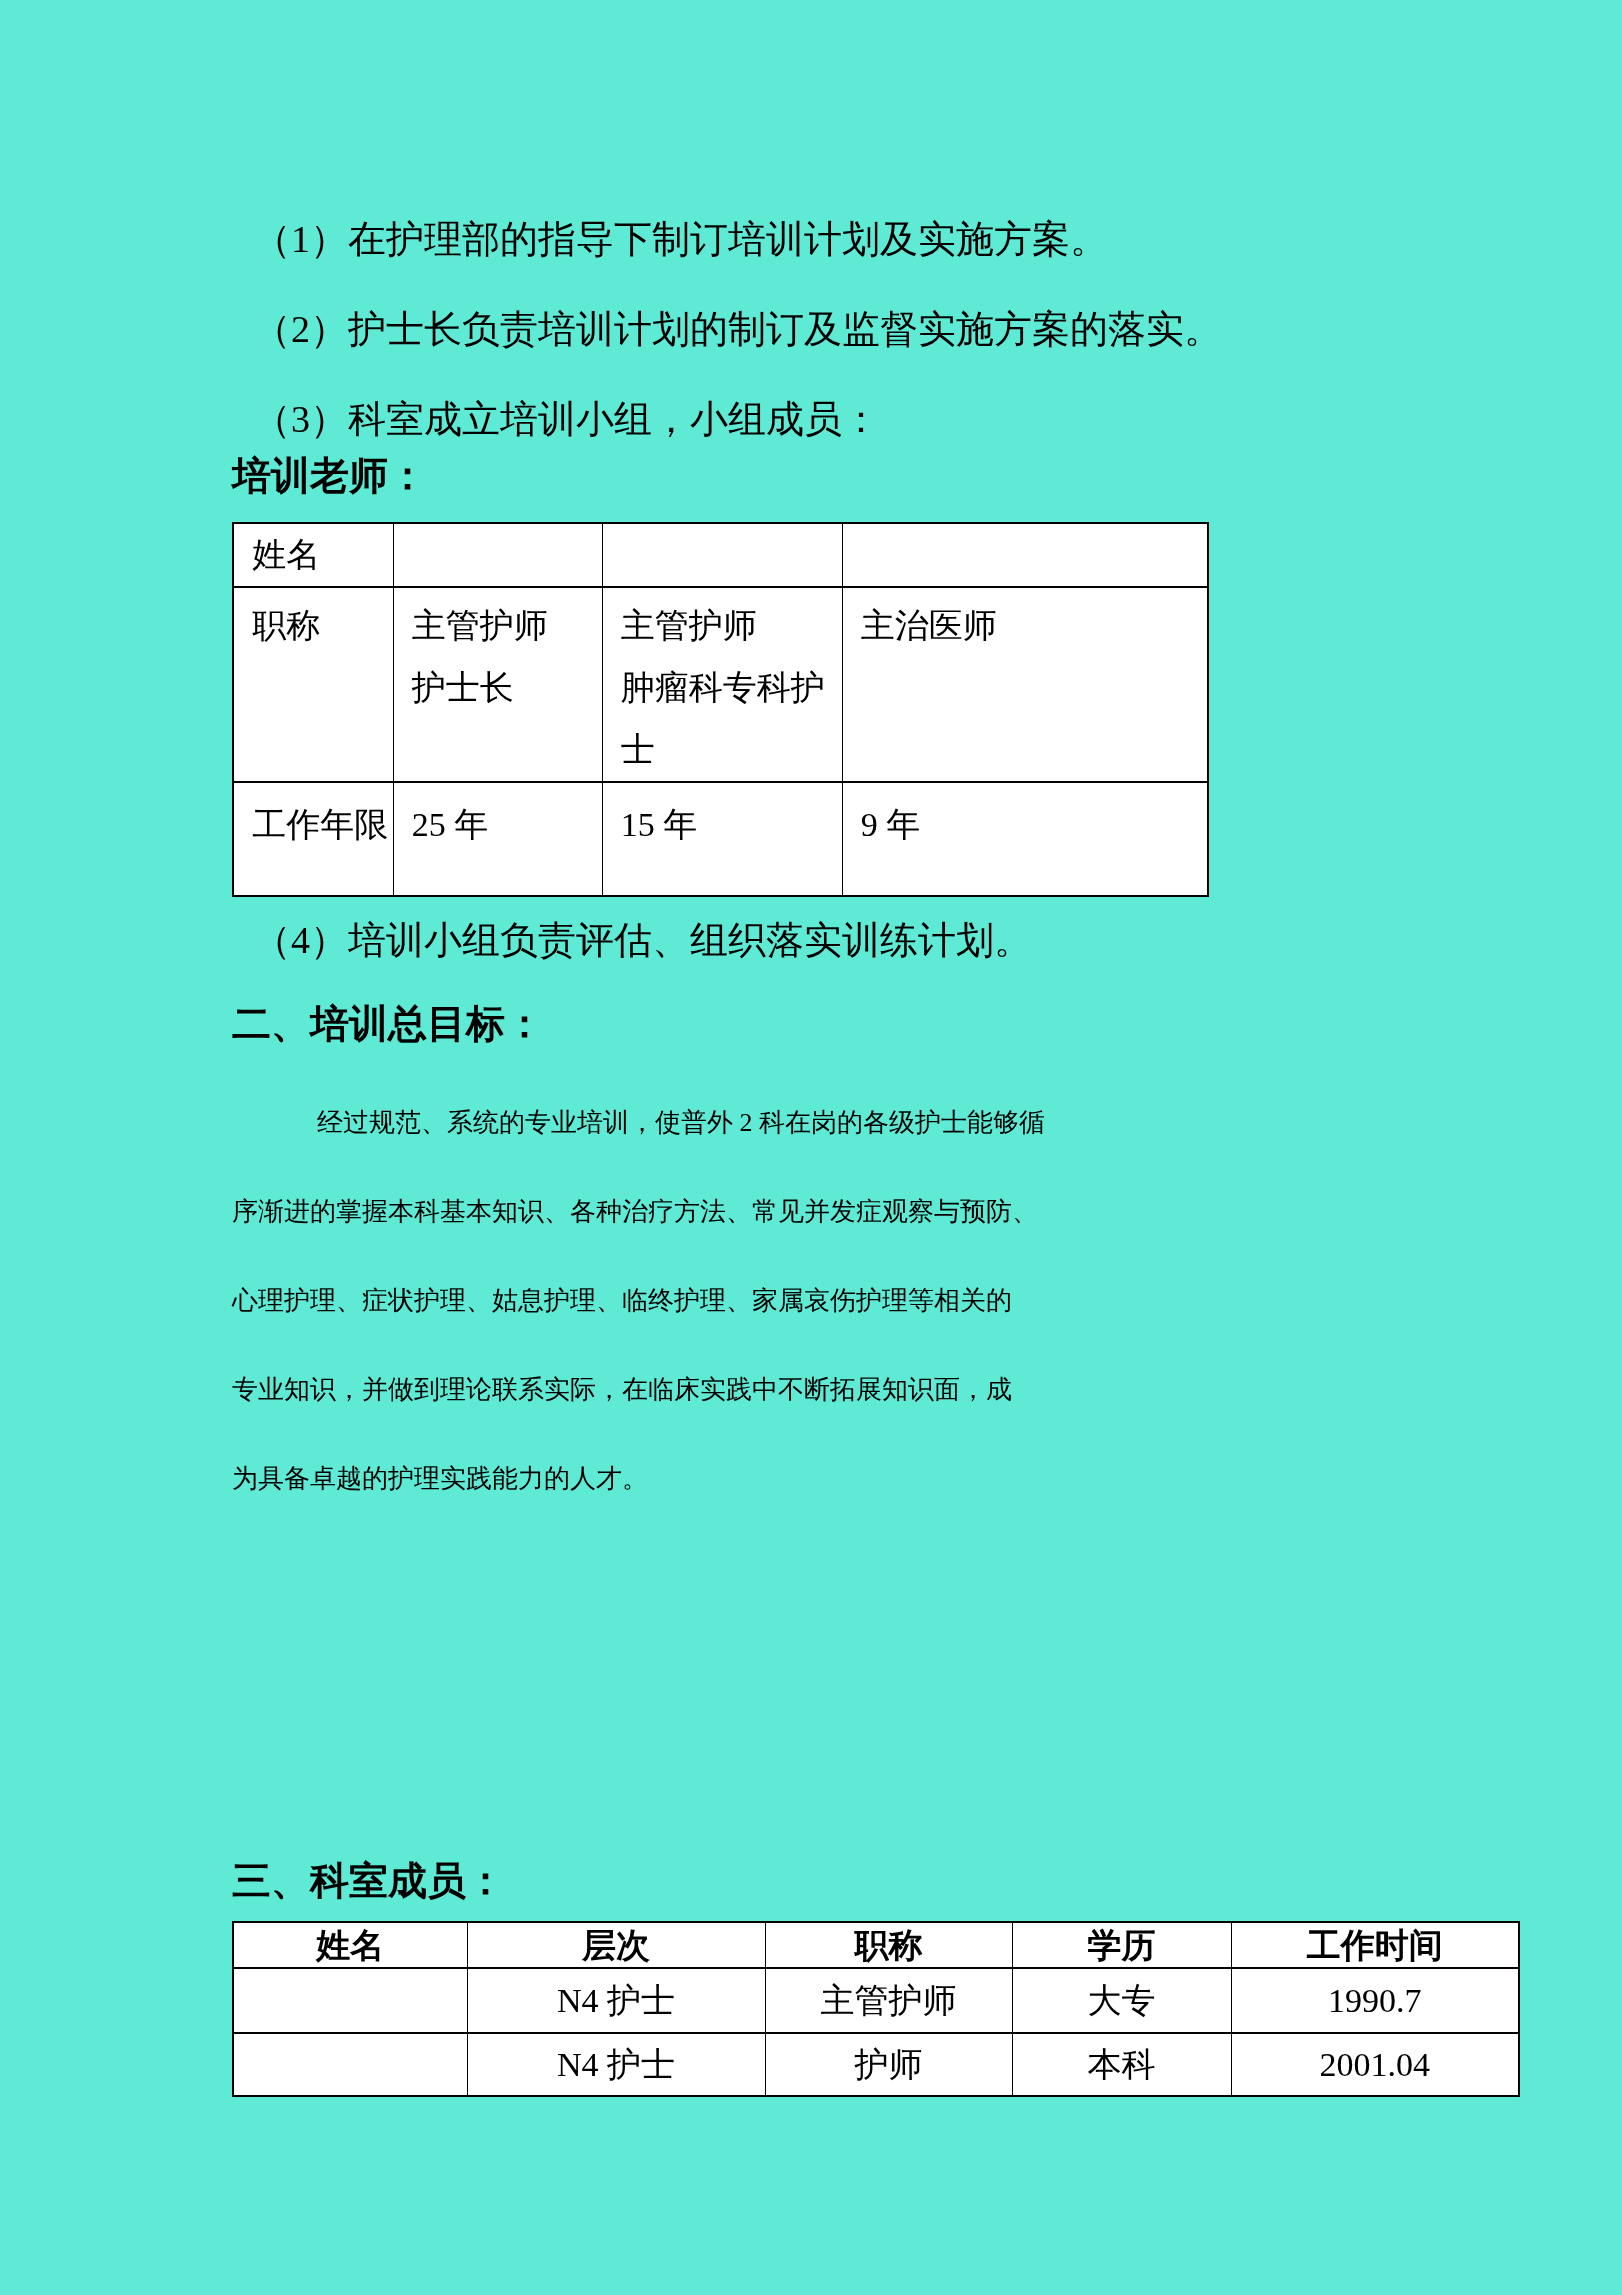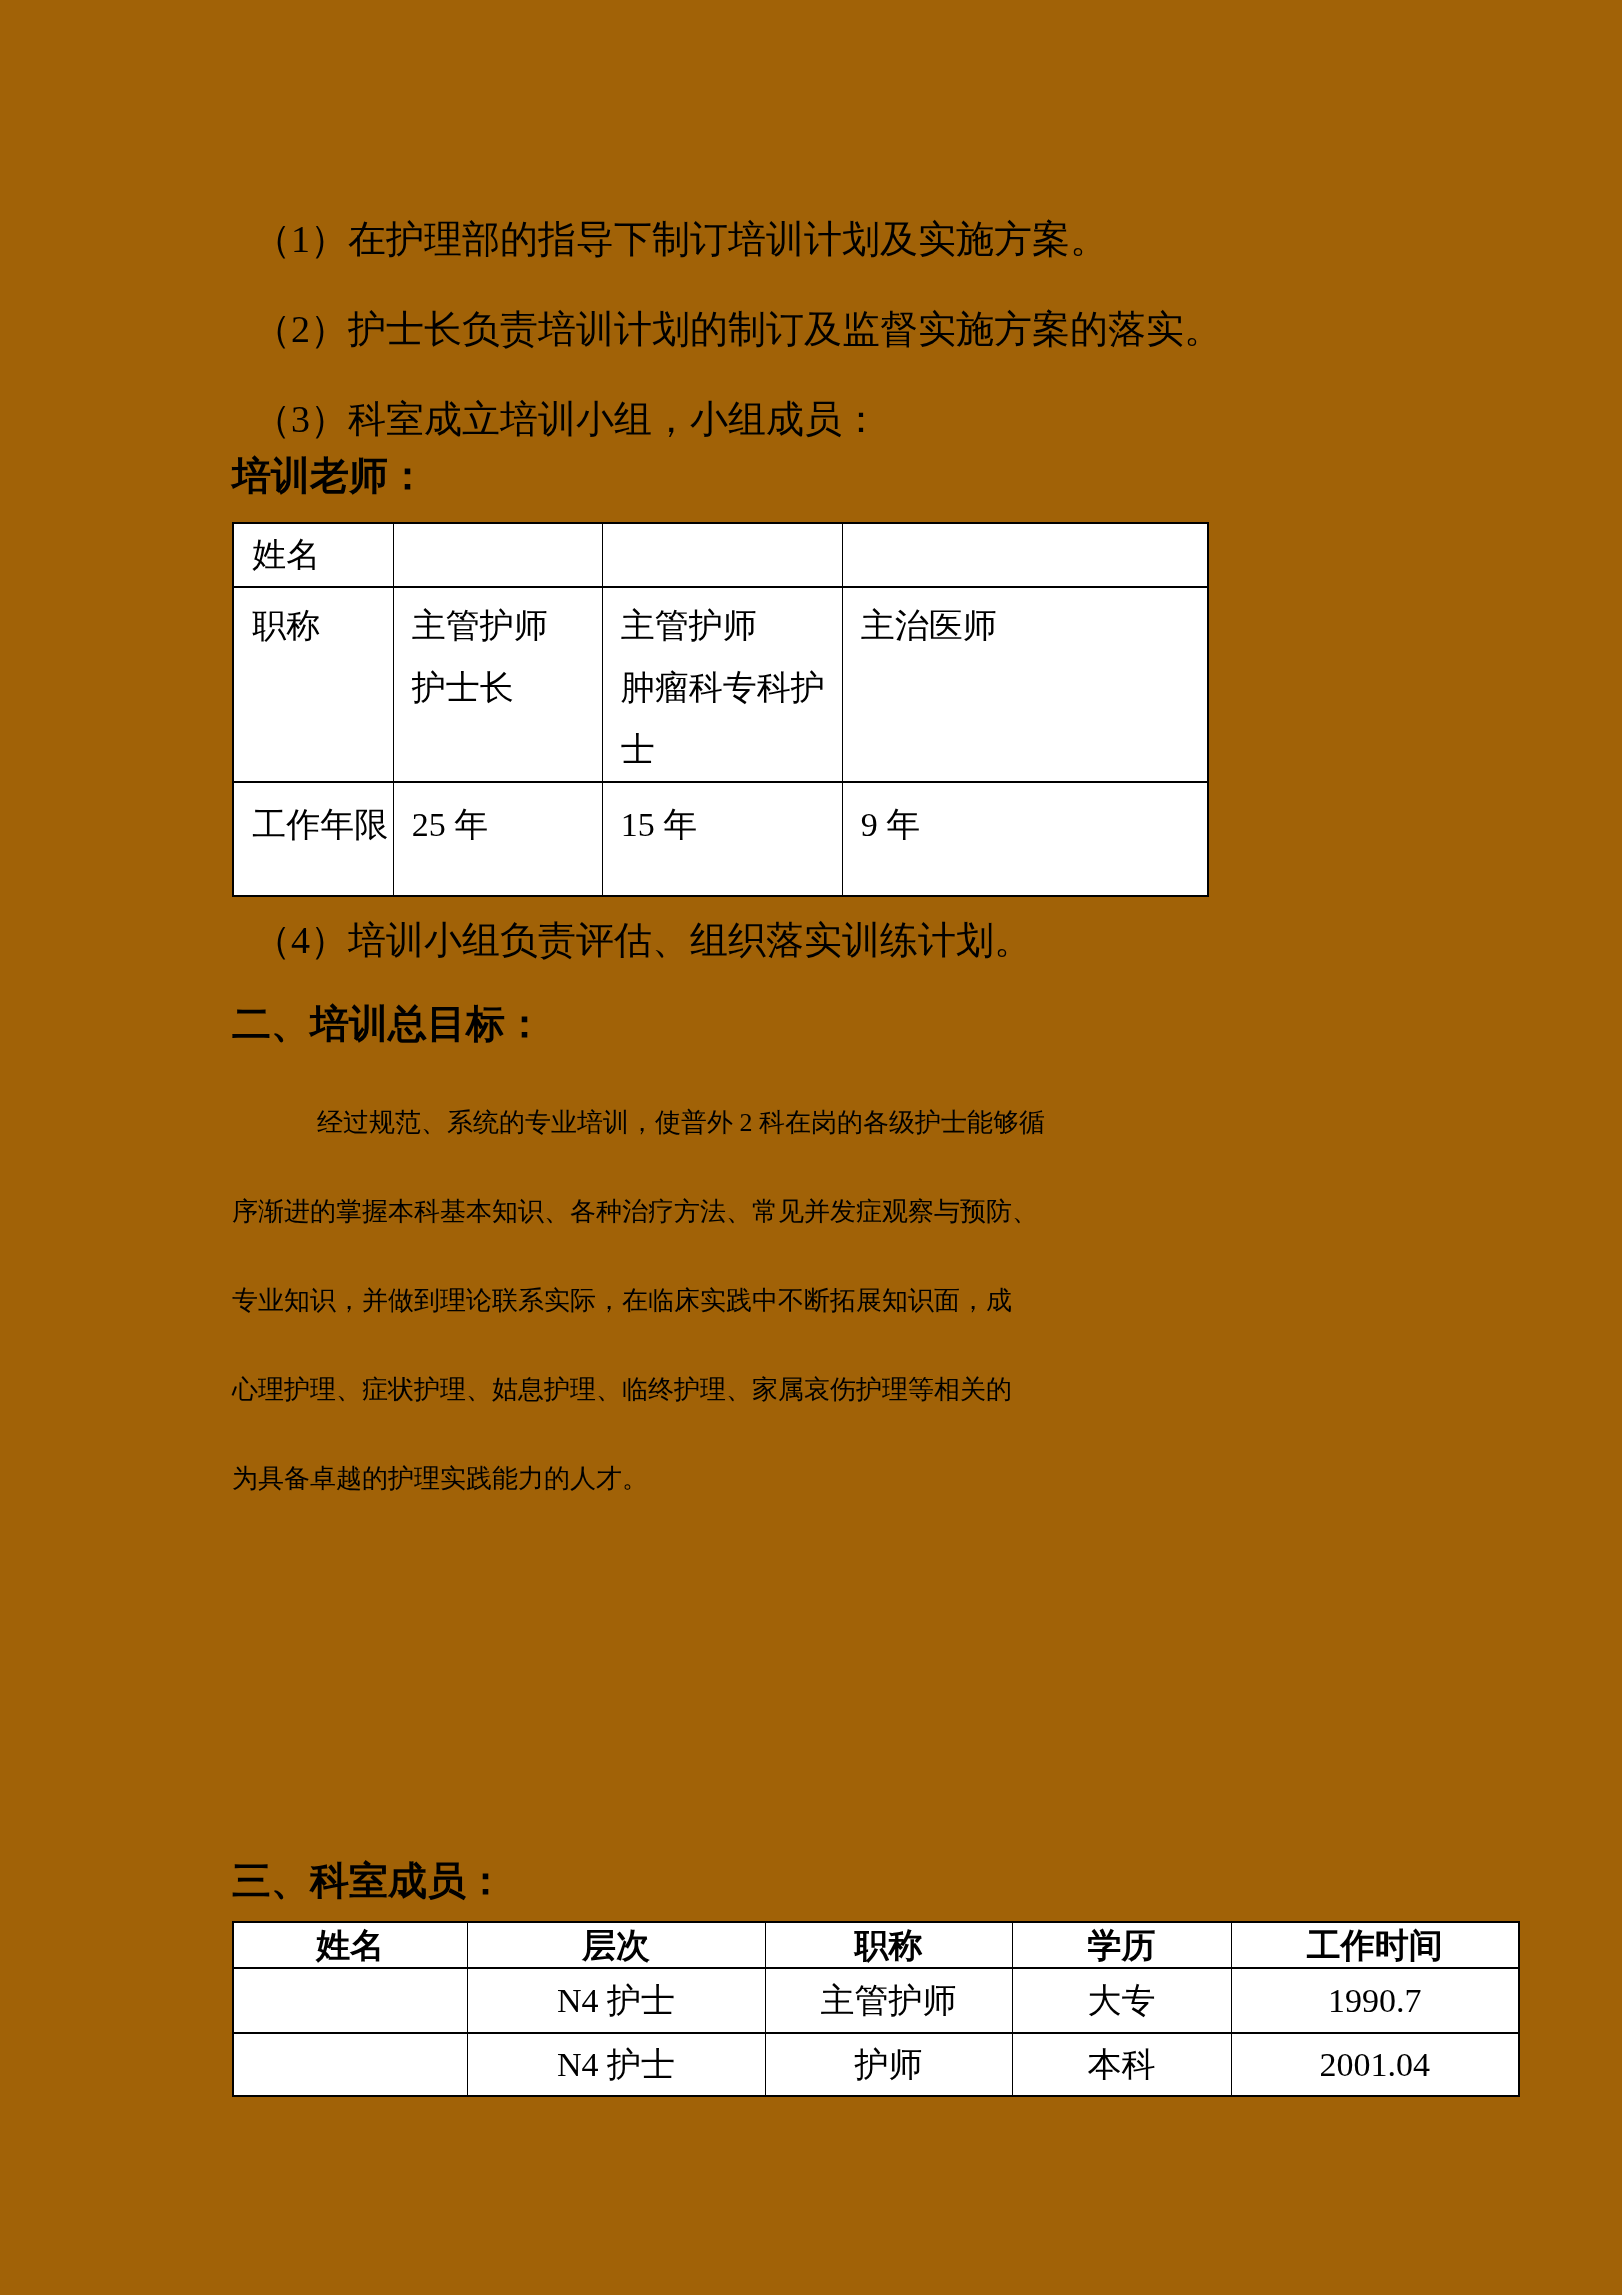--- a/index.html
+++ b/index.html
@@ -4,21 +4,21 @@
 <style>
   html, body {
     margin: 0;
     padding: 0;
     background: #ffffff;
   }
   .page {
     position: relative;
     width: 1623px;
     height: 2295px;
-    background: #a16207;
+    background: #5eead4;
     color: #000000;
     font-family: "Liberation Serif", "DejaVu Serif", serif;
     overflow: hidden;
   }
   .abs { position: absolute; }
 
   
   .para {
     left: 232px;
     width: 1171px;
@@ -134,22 +134,22 @@
     </tbody>
   </table>
 
   <div class="abs para numbered" style="top:916px;">（4）培训小组负责评估、组织落实训练计划。</div>
 
   <div class="abs heading" style="top:999px;">二、培训总目标：</div>
 
   <div class="abs goal" style="top:1078px;">
     <div class="line first">经过规范、系统的专业培训，使普外 2 科在岗的各级护士能够循</div>
     <div class="line">序渐进的掌握本科基本知识、各种治疗方法、常见并发症观察与预防、</div>
+    <div class="line">心理护理、症状护理、姑息护理、临终护理、家属哀伤护理等相关的</div>
     <div class="line">专业知识，并做到理论联系实际，在临床实践中不断拓展知识面，成</div>
-    <div class="line">心理护理、症状护理、姑息护理、临终护理、家属哀伤护理等相关的</div>
     <div class="line">为具备卓越的护理实践能力的人才。</div>
   </div>
 
   <div class="abs heading" style="top:1856px;font-family:Liberation Serif, serif;">三、科室成员：</div>
 
   <table class="abs t2" style="top:1921px; left:232px; width:1286px;">
     <colgroup>
       <col style="width:234px">
         <col style="width:298px">
         <col style="width:247px">

